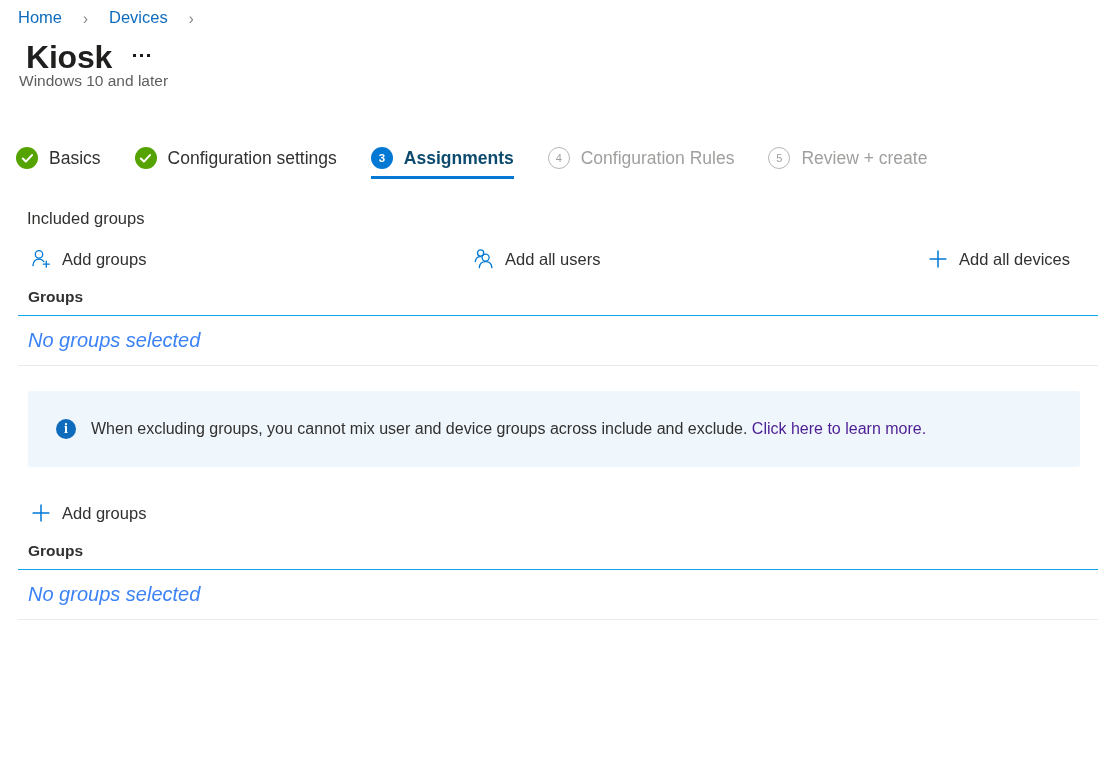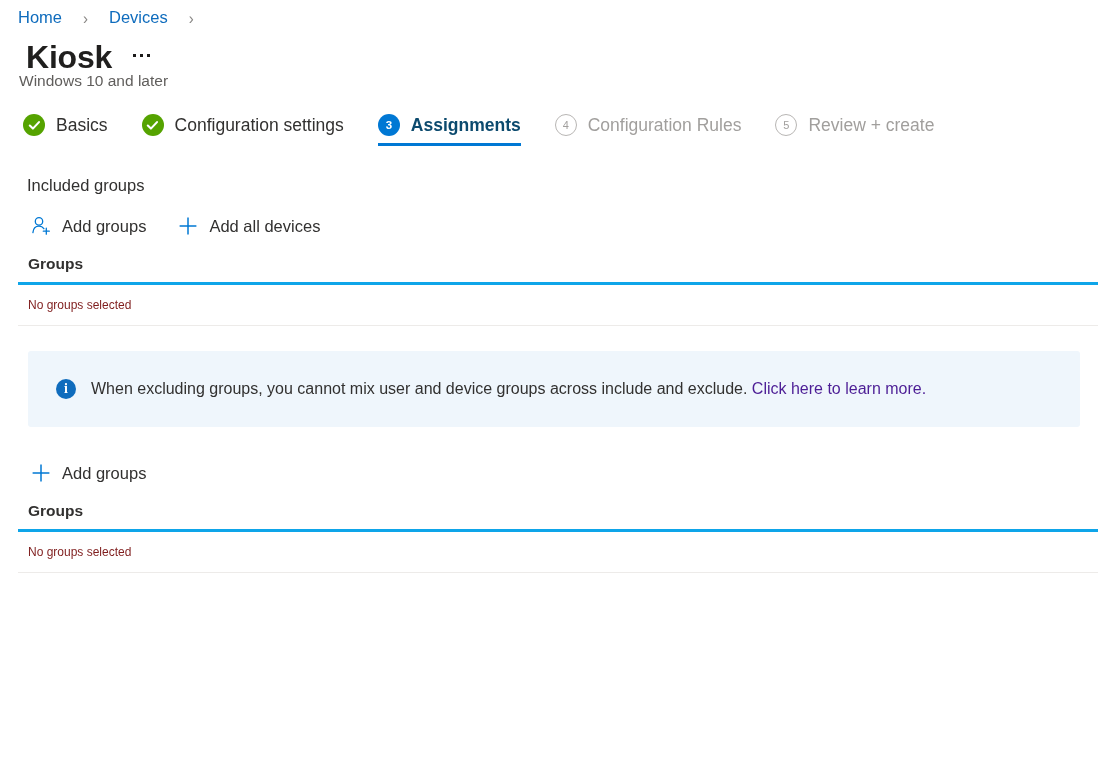--- a/index.html
+++ b/index.html
@@ -69,22 +69,22 @@
   .subtitle {
     padding-left: 19px;
     font-size: 15.5px;
     color: #605e5c;
   }
 
   
   .tabs {
     display: flex;
     align-items: flex-start;
-    margin-top: 24px;
-    padding-left: 23px;
+    margin-top: 57px;
+    padding-left: 16px;
     height: 48px;
   }
   .tab {
     display: flex;
     align-items: center;
     gap: 11px;
     padding: 0 0 10px 0;
     margin-right: 34px;
     position: relative;
     cursor: pointer;
@@ -144,20 +144,21 @@
     font-size: 16.5px;
     color: #323130;
     margin: 14px 0 0 9px;
   }
 
   .toolbar {
     display: flex;
     align-items: center;
     margin: 16px 0 0 9px;
     height: 30px;
+    justify-content: space-between;
   }
   .tool-btn {
     display: flex;
     align-items: center;
     gap: 9px;
     margin-right: 26px;
     cursor: pointer;
     padding: 2px 2px;
   }
   .tool-btn .tb-label {
@@ -173,26 +174,27 @@
     color: #0078D4;
     flex: 0 0 24px;
   }
   .tb-icon svg { display: block; }
 
   .col-head {
     font-size: 15.5px;
     font-weight: 700;
     color: #323130;
     padding: 14px 0 9px 10px;
-    border-bottom: 3px solid #0ea5e9;
+    border-bottom: 1px solid #0ea5e9;
   }
   .data-row {
-    font-size: 12px;
-    color: #7f1d1d;
+    font-size: 20px;
+    color: #3b82f6;
     padding: 13px 0 13px 10px;
+    font-style: italic;
   }
   .row-divider { border-bottom: 1px solid #edebe9; }
 
   
   .info-banner {
     margin: 25px 0 0 10px;
     background: #EFF6FC;
     border-radius: 3px;
     height: 76px;
     display: flex;
@@ -296,20 +298,31 @@
       <span class="tb-icon">
         <svg width="22" height="22" viewBox="0 0 22 22" aria-hidden="true">
           <circle cx="9" cy="6.4" r="3.7" fill="none" stroke="#0078D4" stroke-width="1.3"></circle>
           <path d="M2.9 17.6 C3.3 13.4 5.9 11.2 9 11.2 C11 11.2 12.8 12.1 13.9 13.7" fill="none" stroke="#0078D4" stroke-width="1.3" stroke-linecap="round"></path>
           <path d="M16.3 13.2 V19.2 M13.3 16.2 H19.3" stroke="#0078D4" stroke-width="1.3" stroke-linecap="round"></path>
         </svg>
       </span>
       <span class="tb-label">Add groups</span>
     </div>
 
+    <div class="tool-btn">
+      <span class="tb-icon">
+        <svg width="22" height="22" viewBox="0 0 22 22" aria-hidden="true">
+          <circle cx="7.6" cy="5" r="3.1" fill="none" stroke="#0078D4" stroke-width="1.3"></circle>
+          <path d="M2.3 13.6 C2.6 10.4 4.8 8.6 7.6 8.6" fill="none" stroke="#0078D4" stroke-width="1.3" stroke-linecap="round"></path>
+          <circle cx="12.6" cy="9.6" r="3.5" fill="none" stroke="#0078D4" stroke-width="1.3"></circle>
+          <path d="M6.3 19.6 C6.7 15.8 9.3 13.7 12.6 13.7 C15.9 13.7 18.5 15.8 18.9 19.6" fill="none" stroke="#0078D4" stroke-width="1.3" stroke-linecap="round"></path>
+        </svg>
+      </span>
+      <span class="tb-label">Add all users</span>
+    </div>
 
     <div class="tool-btn">
       <span class="tb-icon">
         <svg width="22" height="22" viewBox="0 0 22 22" aria-hidden="true">
           <path d="M11 2.6 V19.4 M2.6 11 H19.4" stroke="#0078D4" stroke-width="1.5" stroke-linecap="butt"></path>
         </svg>
       </span>
       <span class="tb-label">Add all devices</span>
     </div>
 

